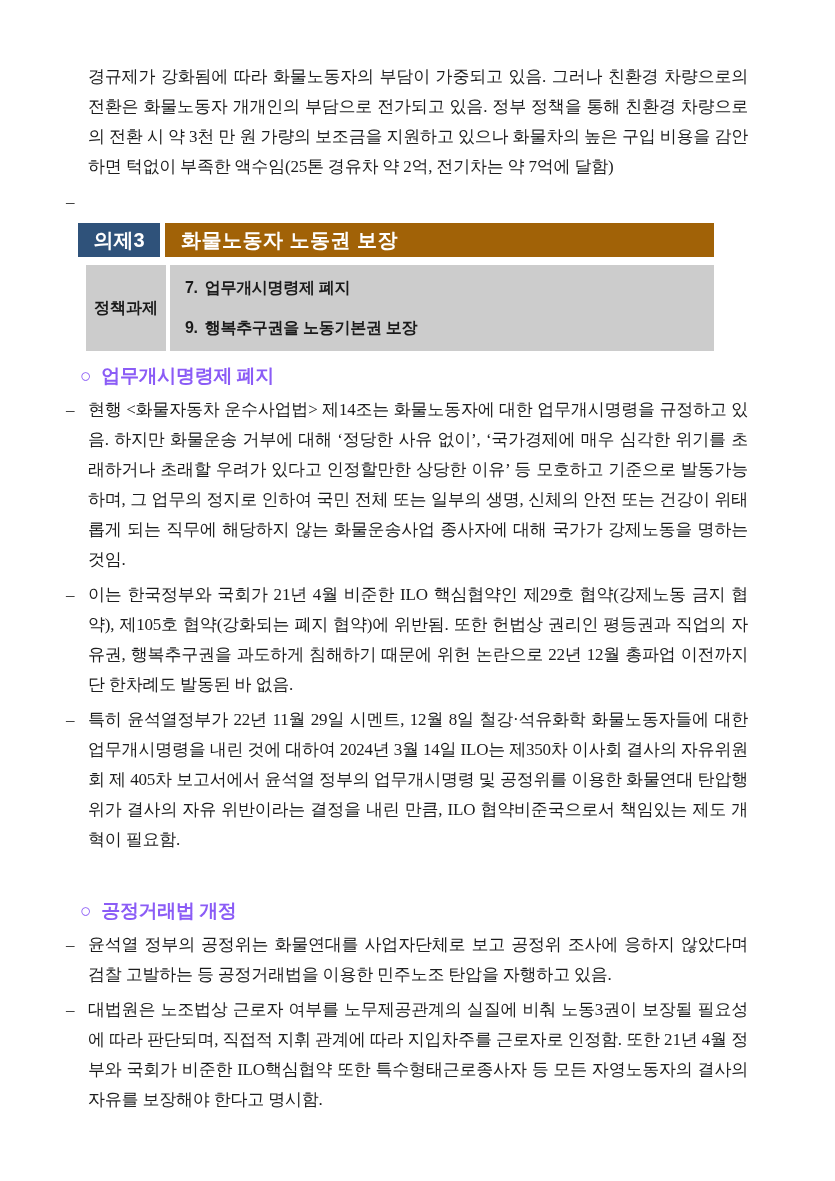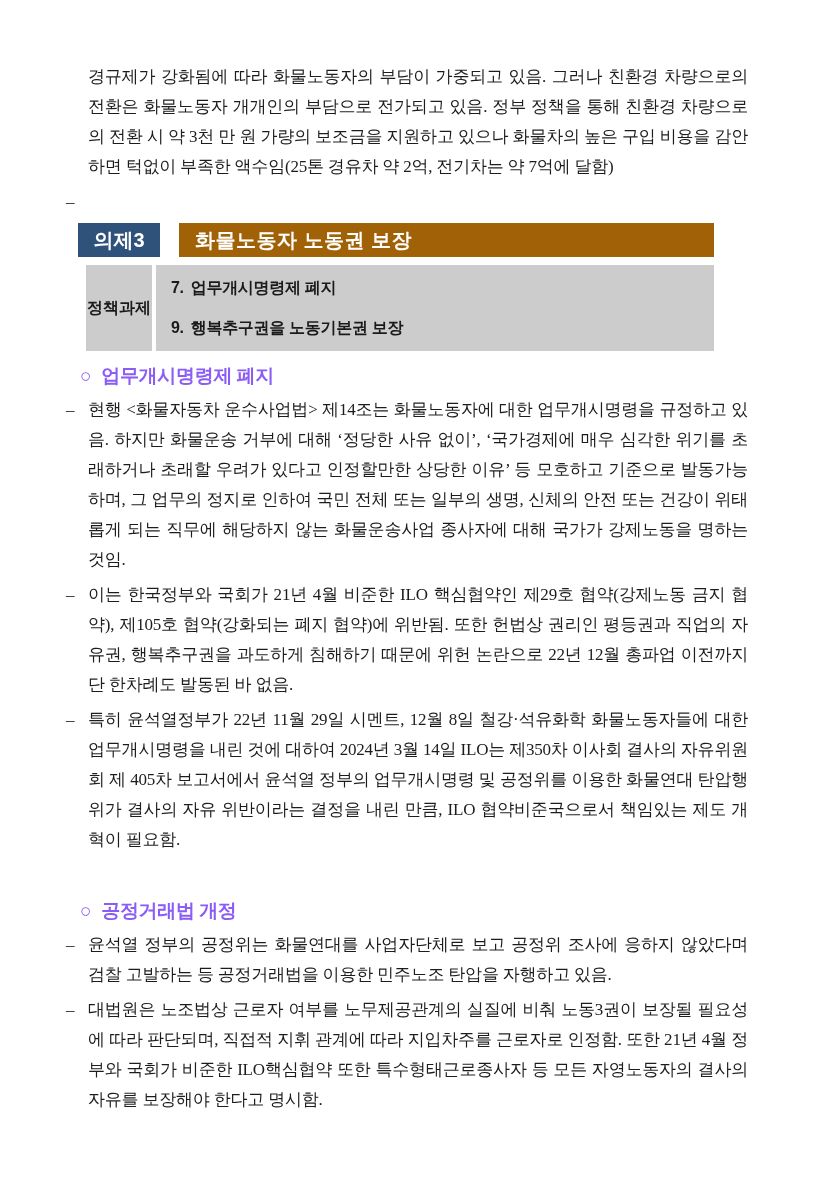--- a/index.html
+++ b/index.html
@@ -38,21 +38,21 @@
     top: 0;
   }
 
   
   .agenda-table {
     margin: 17px 0 12px 12px;
     width: 636px;
   }
   .agenda-header {
     display: flex;
-    gap: 19px;
+    gap: 5px;
     height: 34px;
     font-family: "Liberation Sans", "DejaVu Sans", sans-serif;
     font-weight: bold;
     color: #ffffff;
     margin-top: 41px;
   }
   .agenda-label {
     width: 82px;
     background: #2F527A;
     display: flex;
@@ -70,21 +70,21 @@
     letter-spacing: 0.5px;
   }
   .agenda-body {
     display: flex;
     gap: 4px;
     margin-top: 8px;
     min-height: 86px;
     font-family: "Liberation Sans", "DejaVu Sans", sans-serif;
   }
   .tasks-header {
-    width: 66px;
+    width: 80px;
     margin-left: 8px;
     background: #CCCCCC;
     display: flex;
     align-items: center;
     justify-content: center;
     font-size: 16px;
     font-weight: bold;
     color: #1a1a1a;
   }
   .tasks-list {

